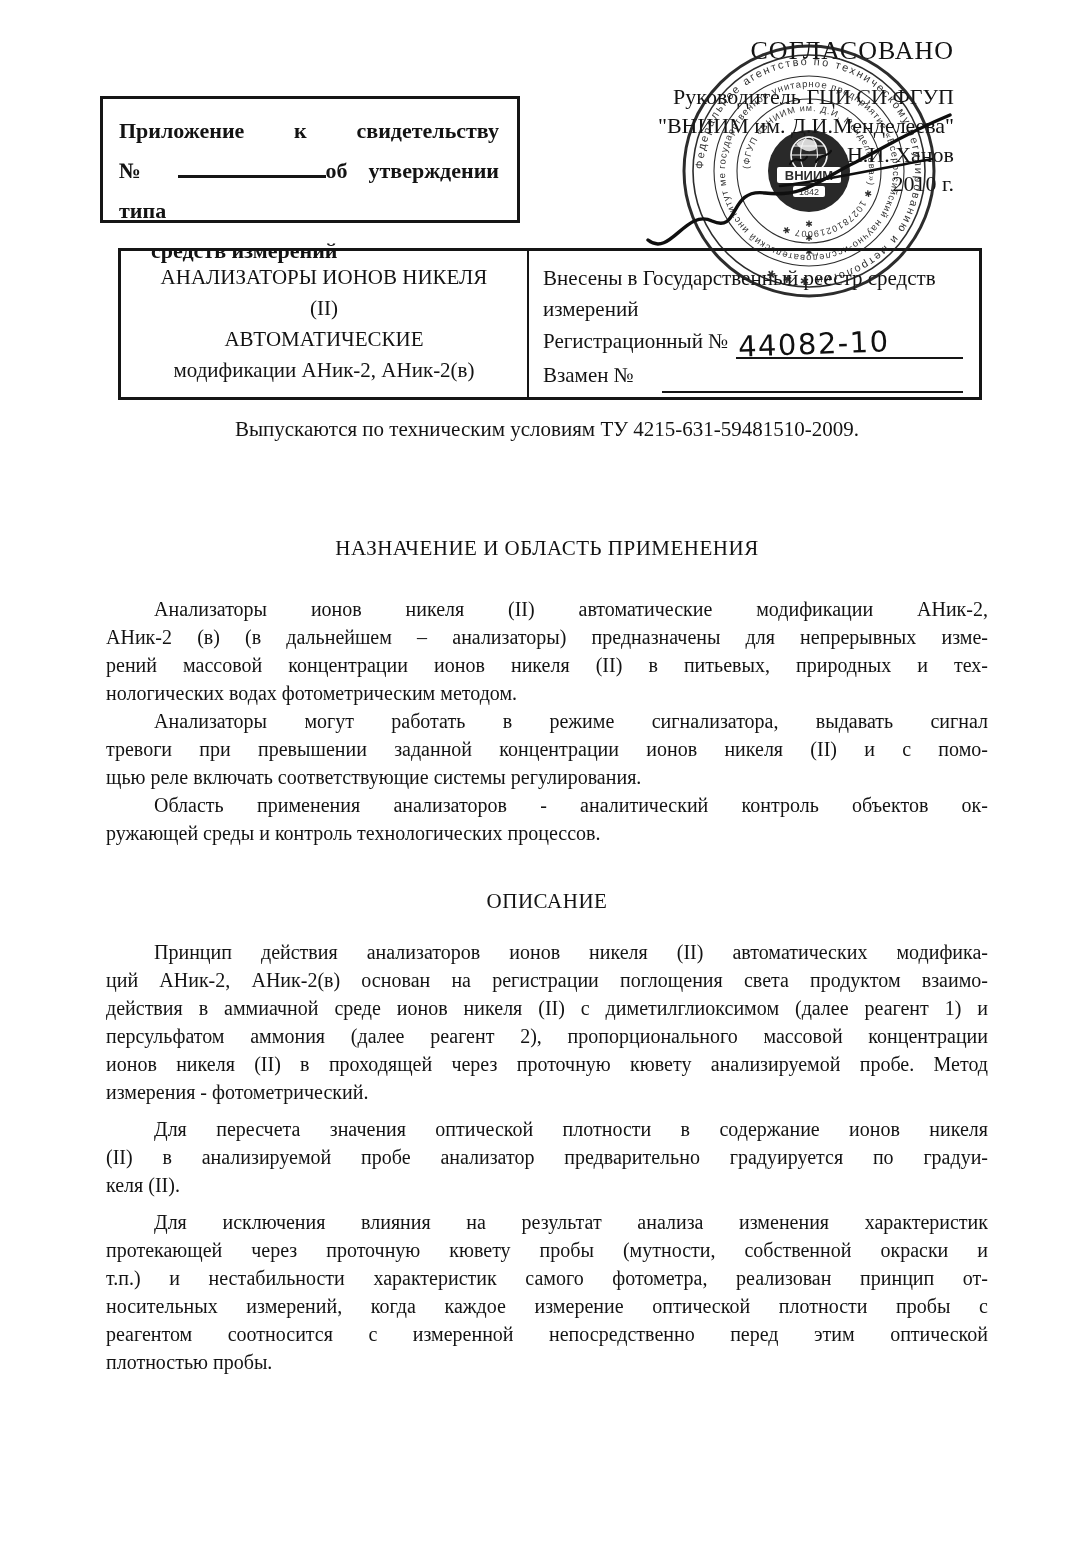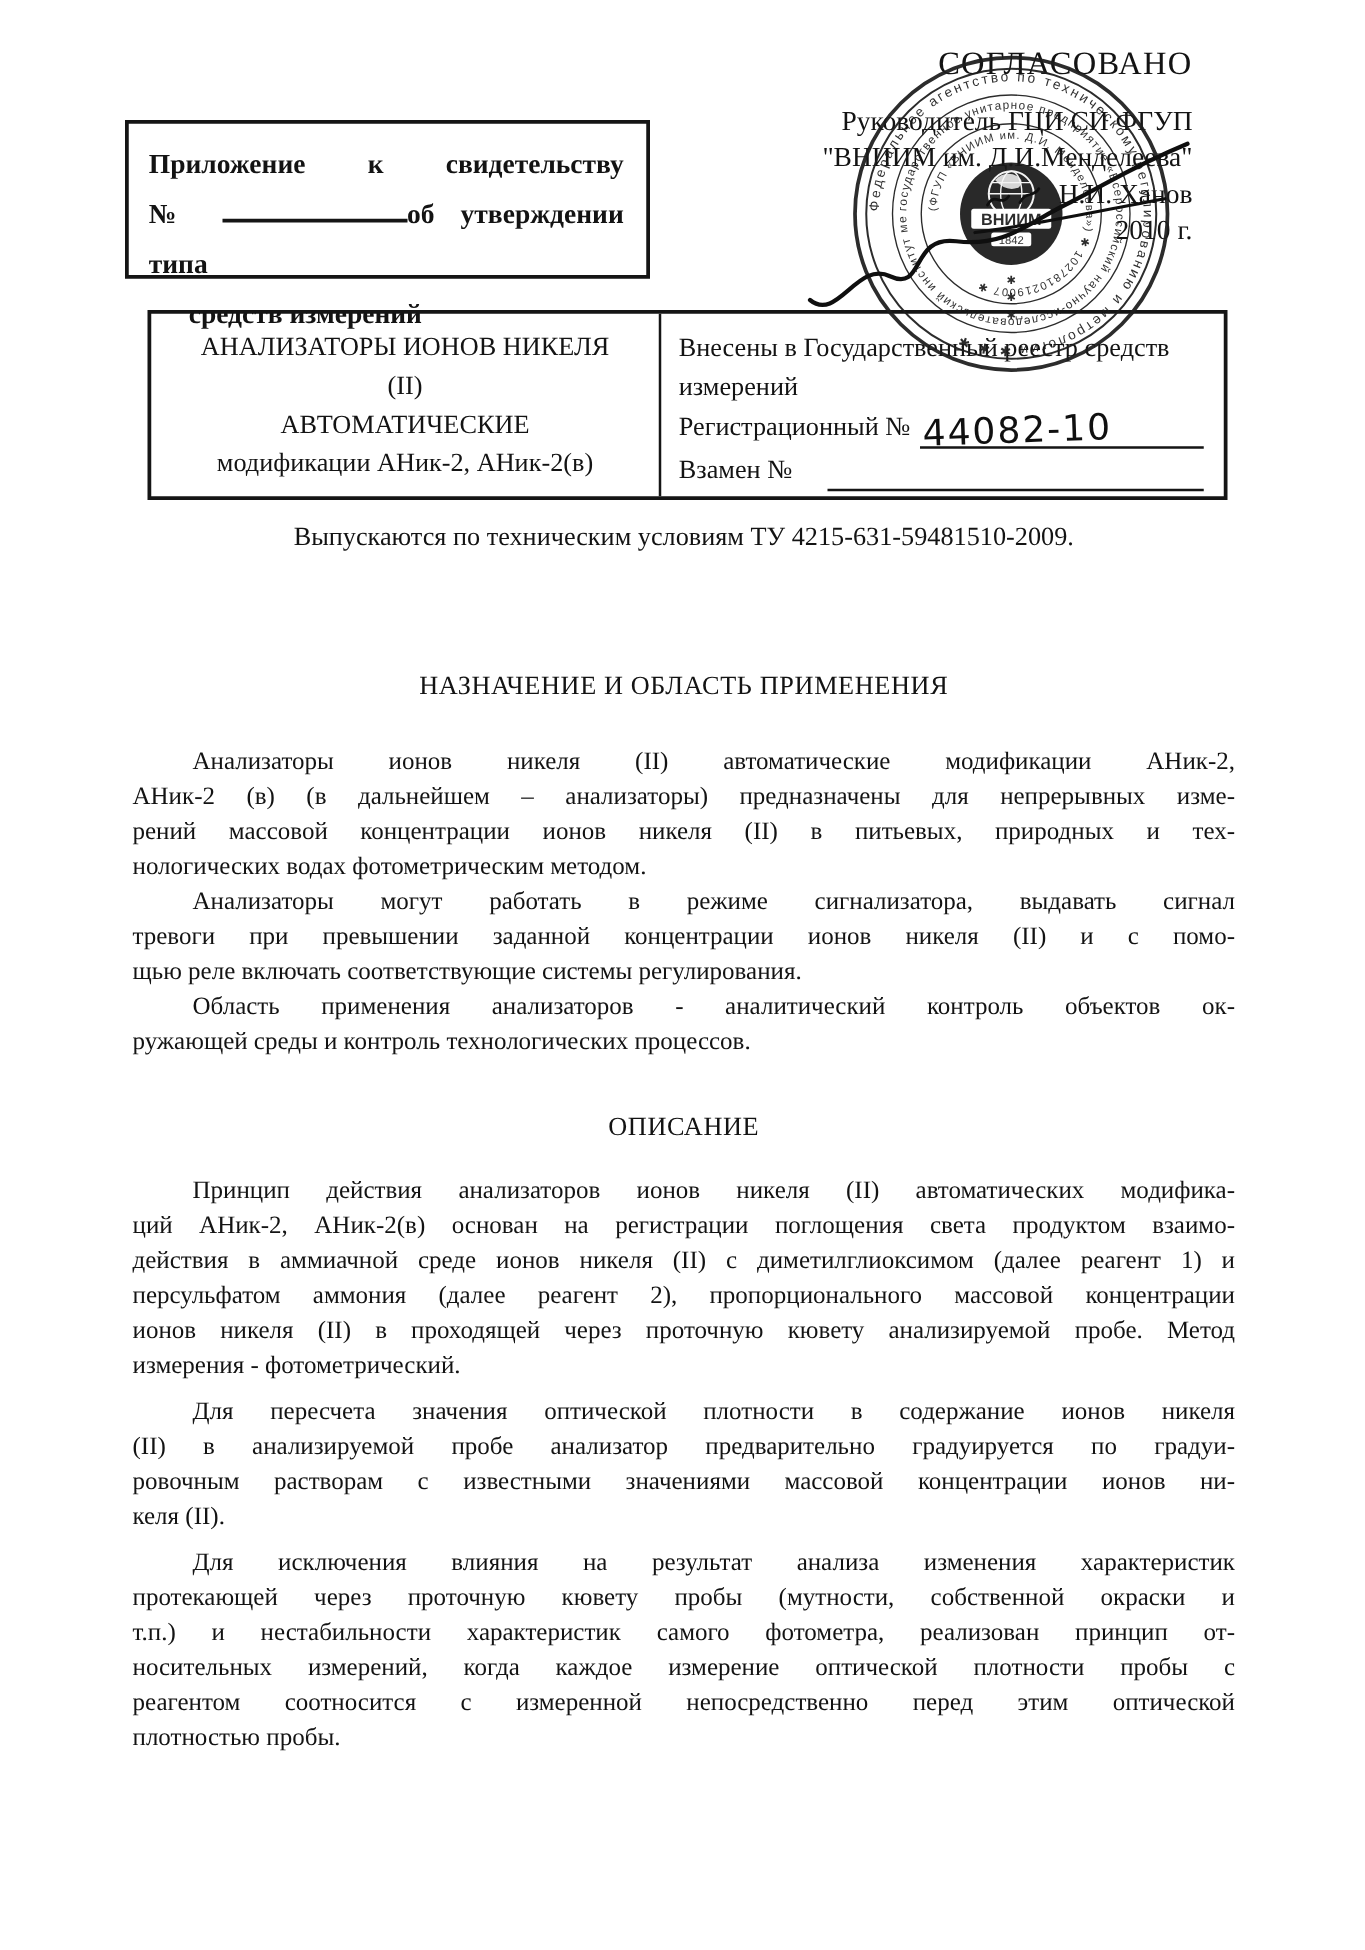--- a/index.html
+++ b/index.html
@@ -162,21 +162,20 @@
         <div class="ln first">Принцип действия анализаторов ионов никеля (II) автоматических модифика-</div>
         <div class="ln">ций АНик-2, АНик-2(в) основан на регистрации поглощения света продуктом взаимо-</div>
         <div class="ln">действия в аммиачной среде ионов никеля (II) с диметилглиоксимом (далее реагент 1) и</div>
         <div class="ln">персульфатом аммония (далее реагент 2), пропорционального массовой концентрации</div>
         <div class="ln">ионов никеля (II) в проходящей через проточную кювету анализируемой пробе. Метод</div>
         <div class="ln last">измерения - фотометрический.</div>
       </div>
       <div class="para">
         <div class="ln first">Для пересчета значения оптической плотности в содержание ионов никеля</div>
         <div class="ln">(II) в анализируемой пробе анализатор предварительно градуируется по градуи-</div>
-        <div class="ln">ровочным растворам с известными значениями массовой концентрации ионов ни-</div>
         <div class="ln last">келя (II).</div>
       </div>
       <div class="para">
         <div class="ln first">Для исключения влияния на результат анализа изменения характеристик</div>
         <div class="ln">протекающей через проточную кювету пробы (мутности, собственной окраски и</div>
         <div class="ln">т.п.) и нестабильности характеристик самого фотометра, реализован принцип от-</div>
         <div class="ln">носительных измерений, когда каждое измерение оптической плотности пробы с</div>
         <div class="ln">реагентом соотносится с измеренной непосредственно перед этим оптической</div>
         <div class="ln last">плотностью пробы.</div>
       </div>

